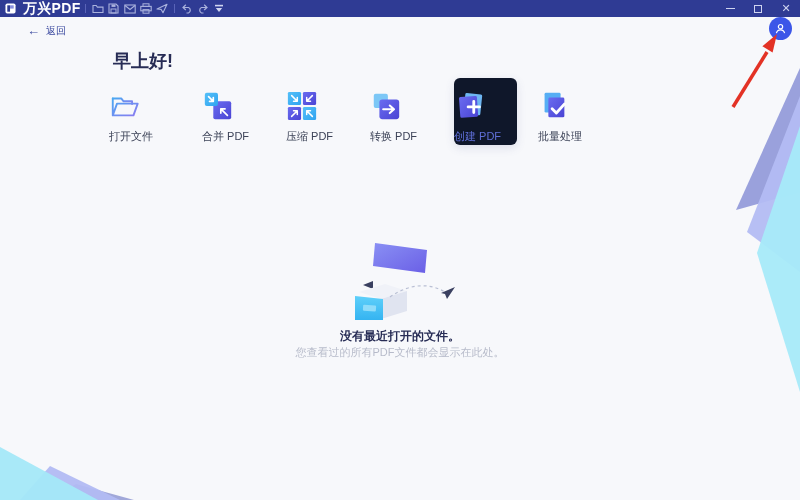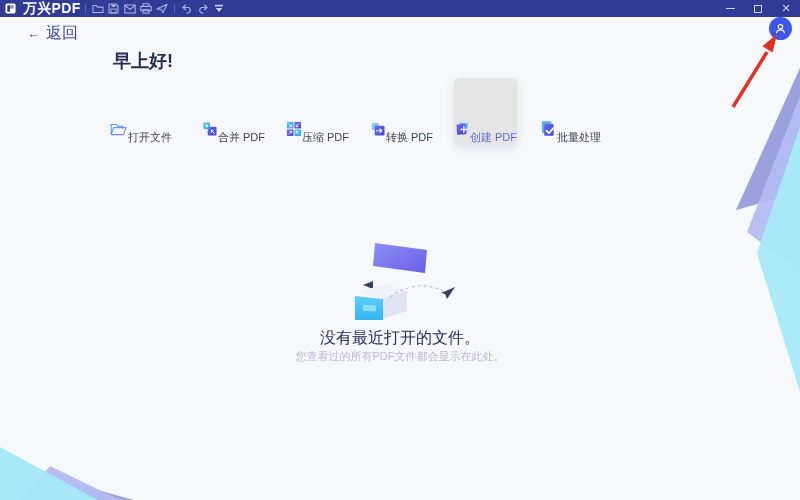--- a/index.html
+++ b/index.html
@@ -25,47 +25,47 @@
   .win-min { width:9px; height:1px; background:#cfd4ef; }
   .win-max { width:8px; height:8px; border:1px solid #cfd4ef; }
   .win-close { color:#cfd4ef; font-size:11px; line-height:1; font-family:"DejaVu Sans",sans-serif; }
 
   
   .backrow {
     position:absolute; top:23px; left:27px; display:flex; align-items:center; gap:6px;
     color:#3c4aa0; cursor:pointer; z-index:10;
   }
   .back-arrow { font-size:13px; font-weight:bold; }
-  .back-label { font-size:16px; }
+  .back-label { font-size:10px; }
 
   .greeting {
     position:absolute; left:113px; top:49px; font-size:18px; font-weight:bold;
     color:#272c55; z-index:10;
   }
 
   
   .actions {
     position:absolute; left:109px; top:78px; display:flex; gap:21px; z-index:10;
   }
   .action {
-    width:63px; height:67px; display:flex; flex-direction:row; align-items:flex-end;
+    width:63px; height:67px; display:flex; flex-direction:column; align-items:flex-start;
     justify-content:flex-start; padding-top:12px; border-radius:6px; cursor:pointer;
   }
   .action:first-child { margin-right:9px; }
-  .action.selected { background:#e5e5e5; box-shadow:0 3px 10px rgba(70,80,140,.14); }
+  .action.selected { background:#0f172a; box-shadow:0 3px 10px rgba(70,80,140,.14); }
   .action .ic { width:32px; height:32px; display:block; }
   .action .lbl { margin-top:7px; font-size:11px; color:#3c4257; white-space:nowrap; }
   .action.selected .lbl { color:#5f6fd8; }
 
   
   .empty {
     position:absolute; left:0; top:235px; width:800px; text-align:center; z-index:5;
   }
   .empty svg { display:block; margin:0 auto; transform:translateX(10px); }
-  .empty-title { margin-top:8px; font-size:16px; font-weight:normal; color:#272c55; }
+  .empty-title { margin-top:8px; font-size:12px; font-weight:bold; color:#272c55; }
   .empty-sub { font-size:11px; color:#b7bbca; }
 
   
   .deco, .arrow-layer { position:absolute; inset:0; width:800px; height:500px; pointer-events:none; }
   .deco { z-index:1; }
   .arrow-layer { z-index:30; }
 
   .avatar {
     position:absolute; left:769px; top:17px; width:23px; height:23px; border-radius:50%;
     background:#3c56e8; display:flex; align-items:center; justify-content:center;

